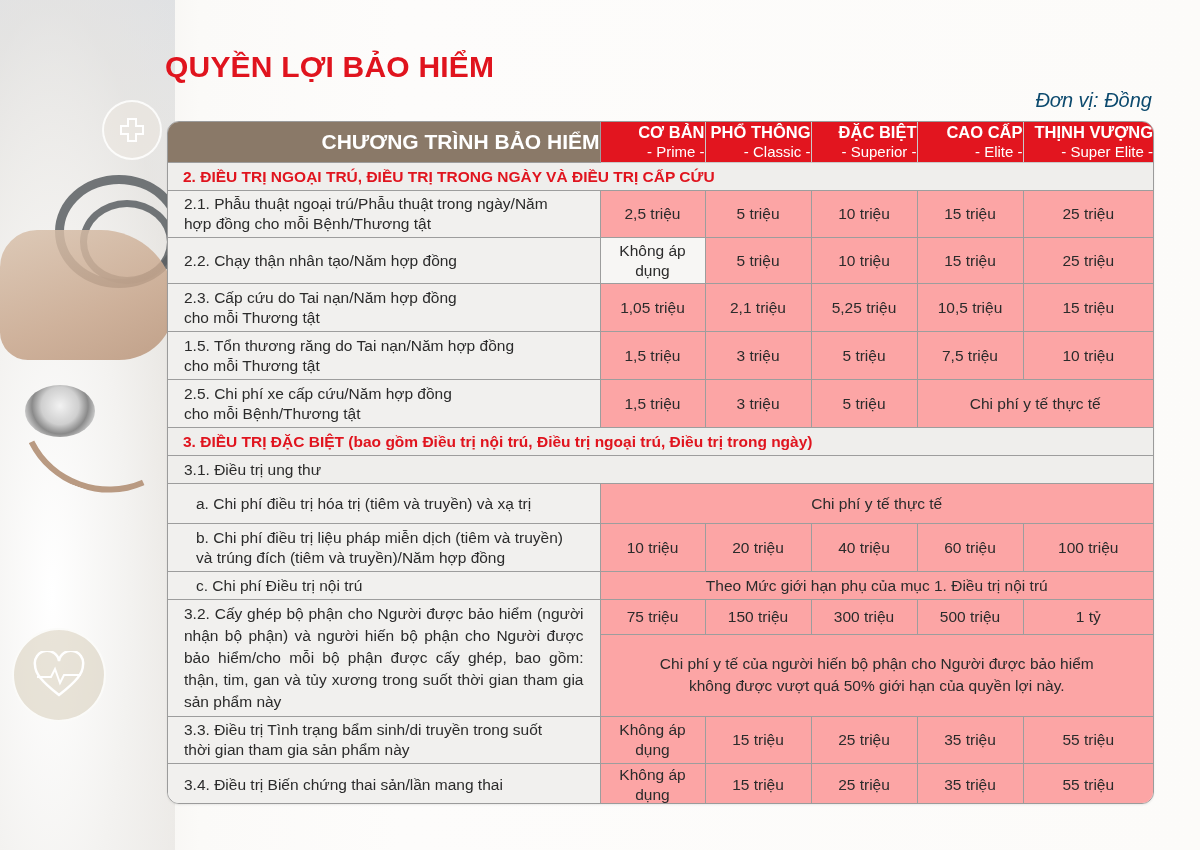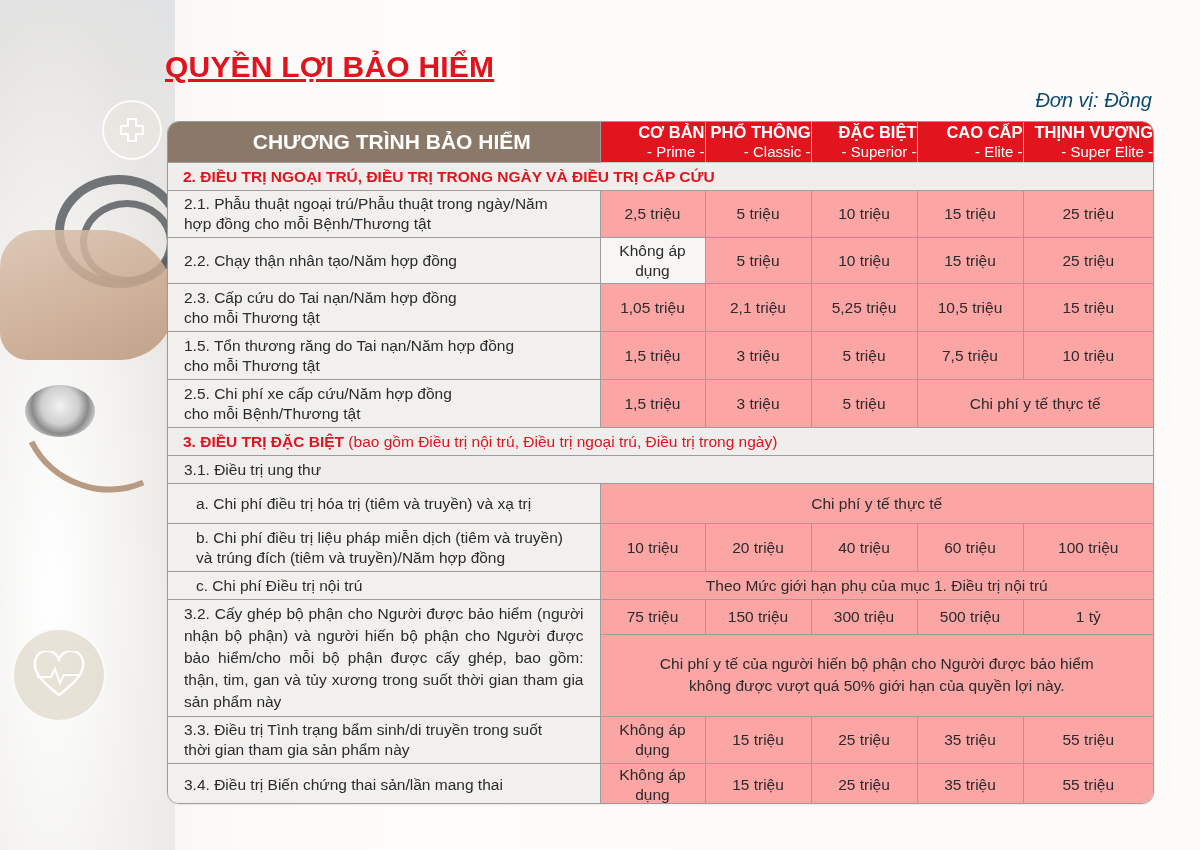--- a/index.html
+++ b/index.html
@@ -11,32 +11,32 @@
   .coat{position:absolute;left:-40px;top:0;width:230px;height:850px;
     background:radial-gradient(ellipse at 40% 70%,#ffffff 0%,#f3f2f0 40%,rgba(230,228,225,0.6) 70%,rgba(240,238,235,0) 100%);}
   .hand{position:absolute;left:0;top:230px;width:175px;height:130px;border-radius:40px 80px 60px 30px;
     background:linear-gradient(160deg,#d9c2ad,#c8a68c 60%,#b99479);opacity:0.85;}
   .steth-ring{position:absolute;border:9px solid #5b5f63;border-radius:50%;opacity:0.85;}
   .steth-head{position:absolute;left:25px;top:385px;width:70px;height:52px;border-radius:50%;
     background:radial-gradient(circle at 50% 40%,#f2f2f2 0%,#cfcfcf 40%,#8a8a8a 60%,#d8d8d8 80%);}
   .tube{position:absolute;border:6px solid #b99a82;border-radius:50%;border-color:#b99a82 transparent transparent transparent;}
   .badge-icon{position:absolute;border-radius:50%;border:2px solid rgba(255,255,255,0.85);
     background:rgba(235,230,222,0.5);display:flex;align-items:center;justify-content:center;}
-  .title{position:absolute;left:165px;top:50px;font-size:30px;font-weight:bold;color:#e0141e;letter-spacing:0.2px;text-decoration:underline;}
+  .title{position:absolute;left:165px;top:50px;font-size:30px;font-weight:bold;color:#e0141e;letter-spacing:0.2px;}
   .unit{position:absolute;right:48px;top:89px;font-size:20px;font-style:italic;color:#0c4a6e;}
   .table-wrap{position:absolute;left:167px;top:121px;width:985px;height:681px;border-radius:12px;overflow:hidden;
     border:1px solid #9b9b9b;background:#fff;box-shadow:0 1px 2px rgba(0,0,0,0.08);}
   table{border-collapse:collapse;width:985px;table-layout:fixed;}
   td,th{border:1px solid #9d9d9d;padding:0;font-size:15.5px;}
-  th.head-main{background:#8a7968;color:#fff;text-align:center;font-size:21px;font-weight:bold;padding-left:16px;height:32px;border-top:none;border-left:none;}
+  th.head-main{background:#8a7968;color:#fff;text-align:right;font-size:21px;font-weight:bold;padding-left:16px;height:32px;border-top:none;border-left:none;}
   th.head-plan{background:#e2151f;color:#fff;font-weight:bold;font-size:16.5px;line-height:20px;text-align:right;border-top:none;border-color:#c9c9c9;}
   th.head-plan .sub{font-weight:normal;font-size:15px;display:block;}
   th.head-plan:last-child{border-right:none;}
   tr.section td{background:#efeeec;color:#e0141e;font-weight:bold;font-size:15.5px;height:27px;padding-left:15px;border-left:none;border-right:none;}
-  tr.section td .section-note{font-weight:normal;}
+  tr.section td .section-note{font-weight:bold;}
   td.label{background:#f1f0ee;padding:3px 16px;line-height:20px;text-align:left;border-left:none;}
   td.label.indent{padding-left:28px;}
   td.val{text-align:center;background:#fca5a5;line-height:20px;}
   td.val.last{border-right:none;}
   td.val.na{background:#f7f6f4;}
   tr.sub-head td{background:#efeeec;padding-left:16px;height:27px;border-left:none;border-right:none;}
   tr:last-child td{border-bottom:none;}
 </style>
 </head>
 <body>

